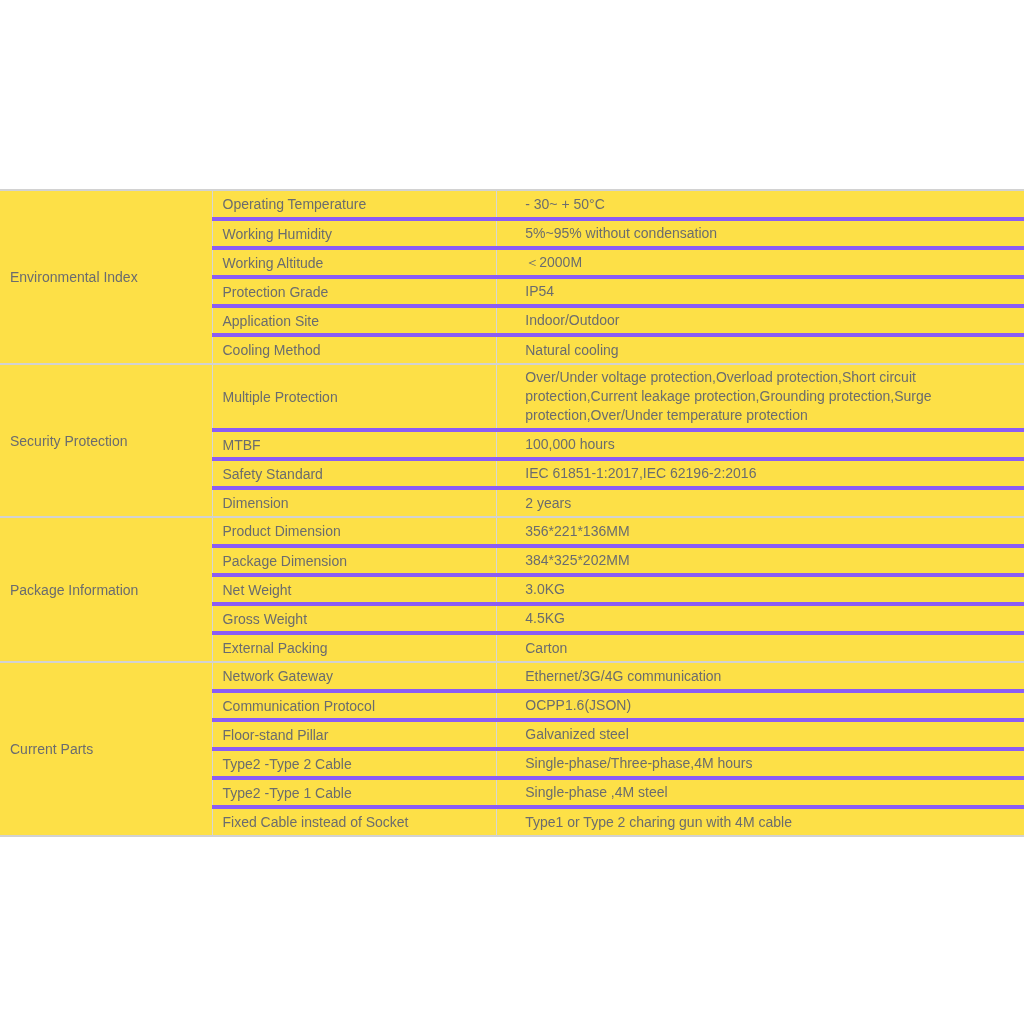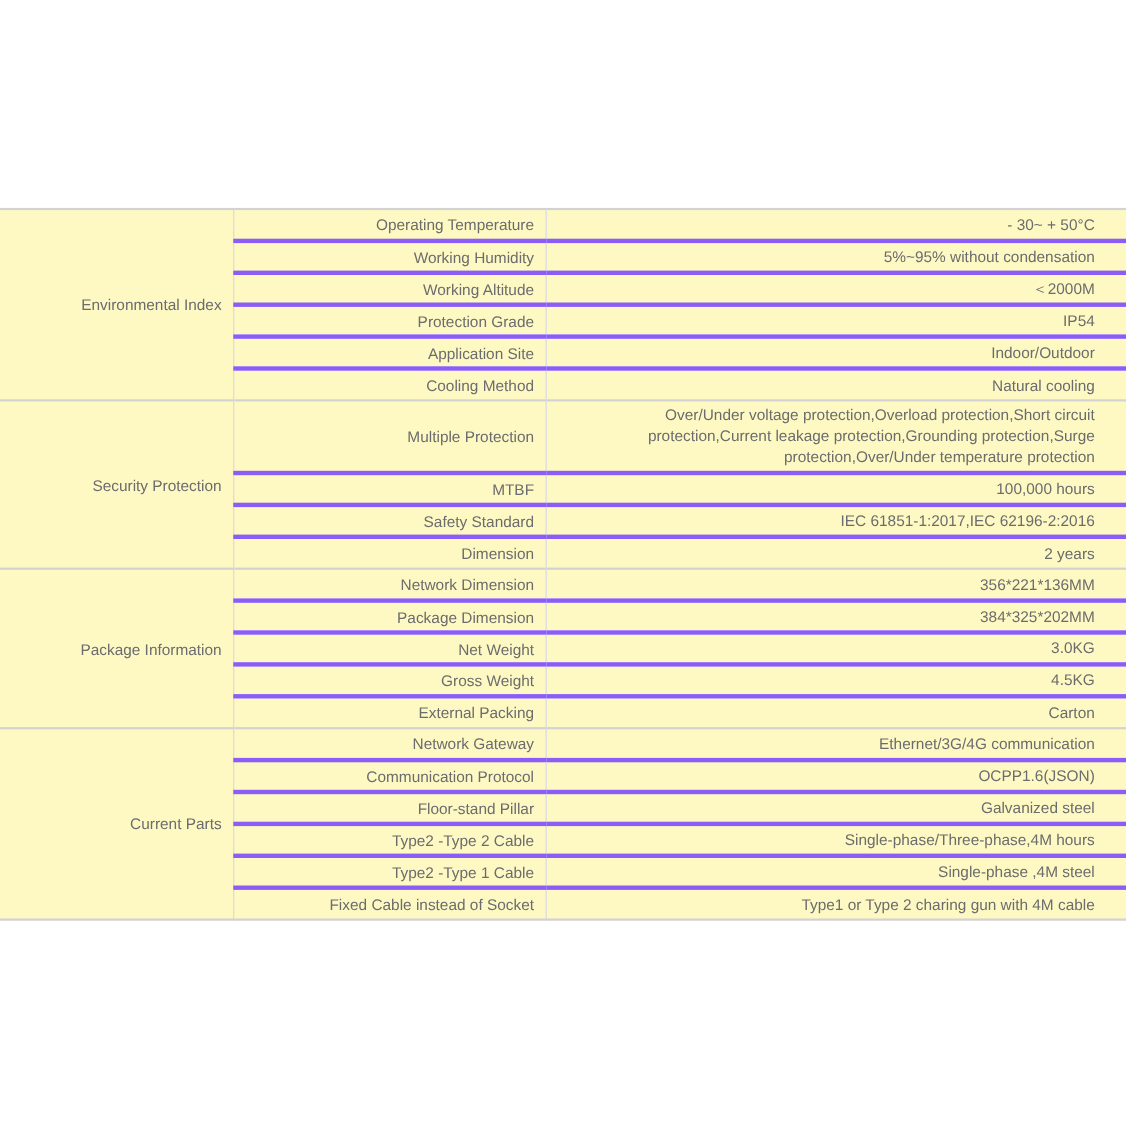--- a/index.html
+++ b/index.html
@@ -27,24 +27,24 @@
     width: 1024px;
     border-collapse: collapse;
     table-layout: fixed;
     border-top: 2px solid #d2d2d2;
     border-bottom: 2px solid #d2d2d2;
     background: #f9f9f9;
   }
   table.spec td {
     font-size: 14px;
     color: #6b6c6e;
-    text-align: right;
+    text-align: left;
     vertical-align: middle;
     padding: 2px 10px;
-    background: #fef9c3;
+    background: #fde047;
     overflow: hidden;
   }
   
   td.param {
     border-left: 1px solid #d6d6d6;
     border-right: 1px solid #d6d6d6;
   }
   
   tr.inner > td {
     border-top: 4px solid #8b5cf6;
@@ -130,21 +130,21 @@
           </td>
         </tr>
         <tr class="std inner">
           <td class="param">Dimension</td>
           <td class="value">
             <span class="wrap">2 years</span>
           </td>
         </tr>
         <tr class="std section-start">
           <td class="cat" rowspan="5">Package Information</td>
-          <td class="param">Network Dimension</td>
+          <td class="param">Product Dimension</td>
           <td class="value">
             <span class="wrap">356*221*136MM</span>
           </td>
         </tr>
         <tr class="std inner">
           <td class="param">Package Dimension</td>
           <td class="value">
             <span class="wrap">384*325*202MM</span>
           </td>
         </tr>

